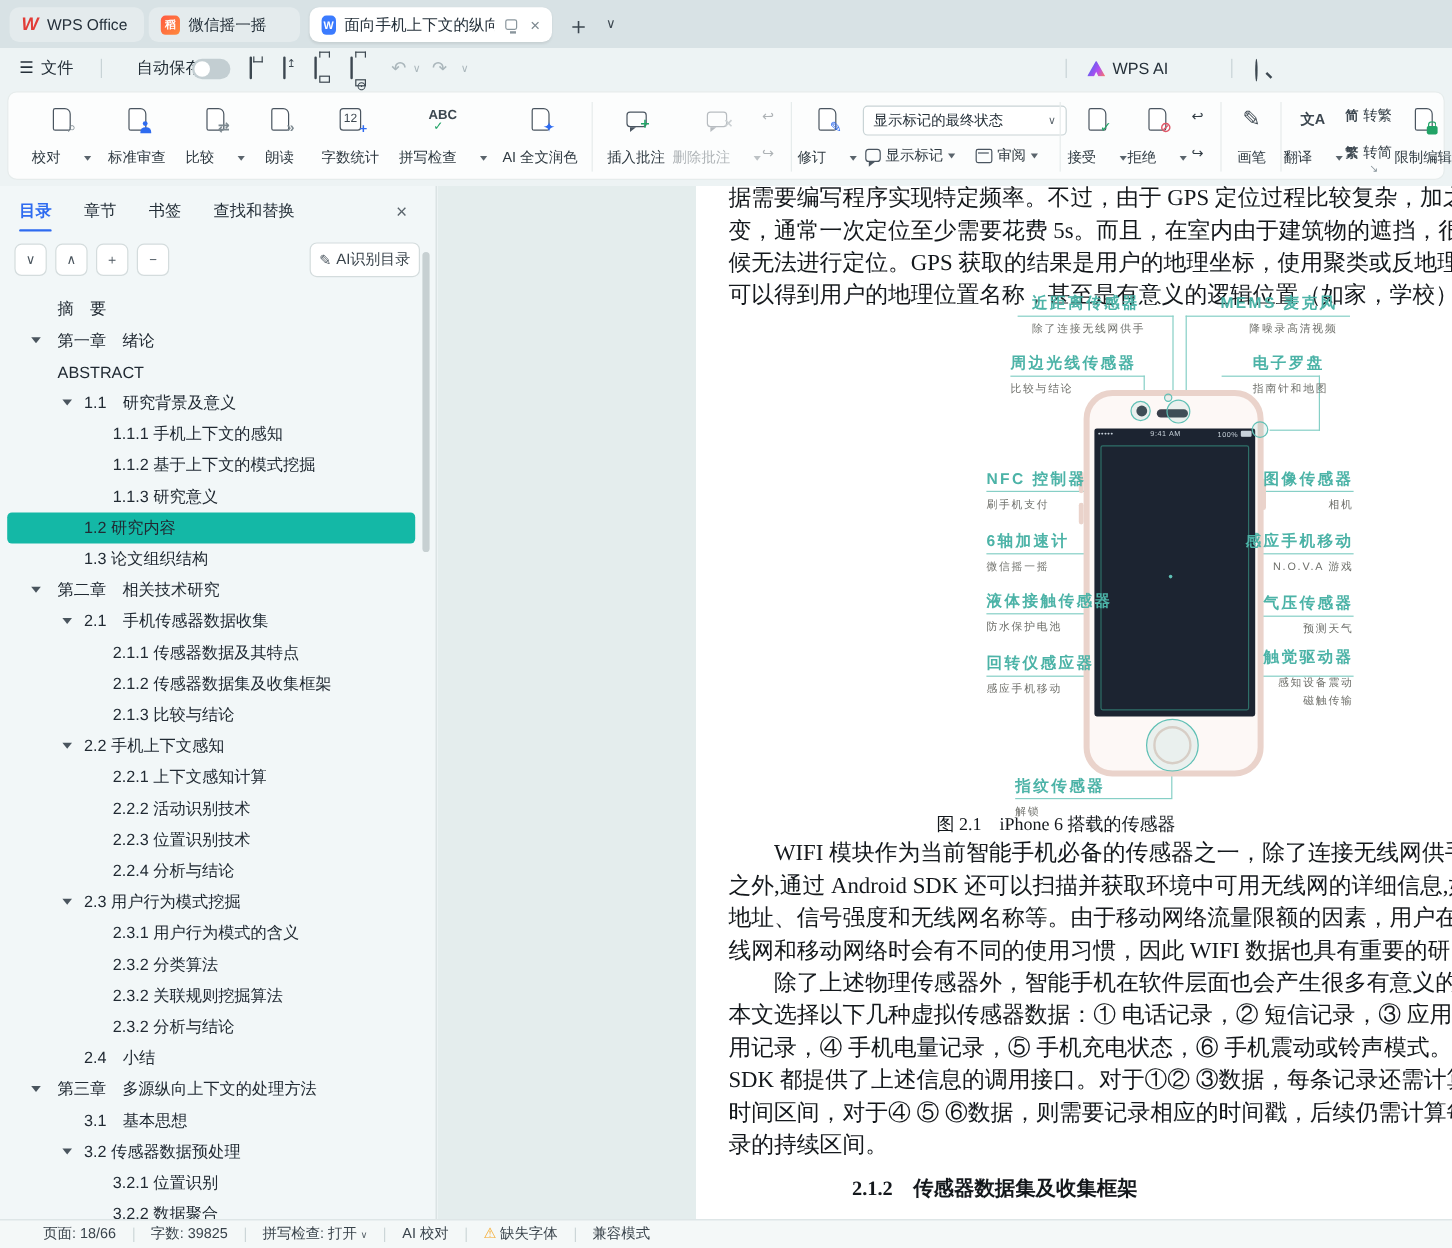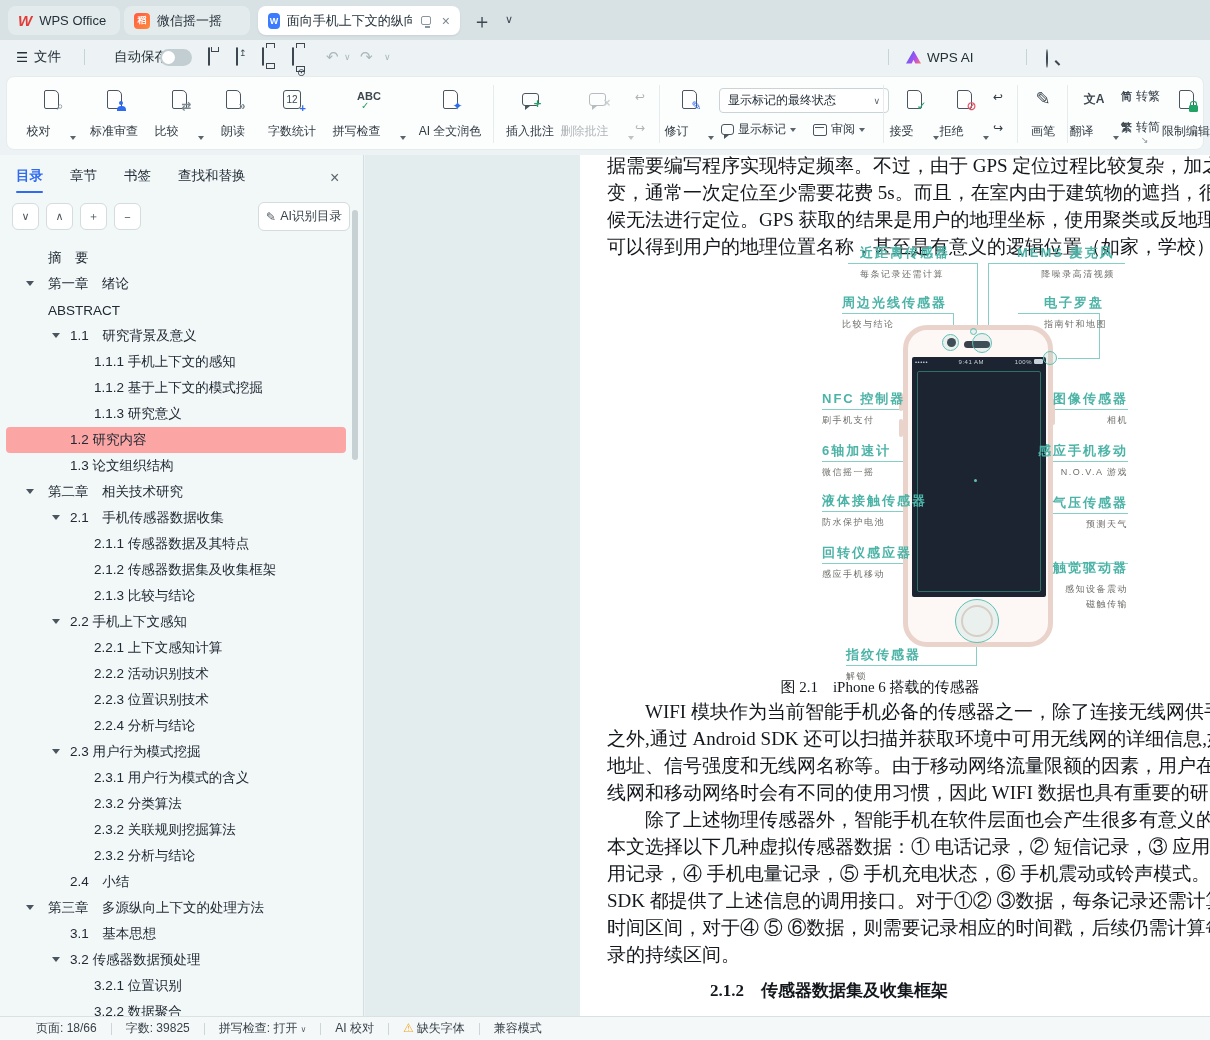--- a/index.html
+++ b/index.html
@@ -42,21 +42,21 @@
   .mtab.active { color:#2e6bf0; font-weight:bold; }
   .mtab.active::after { content:""; position:absolute; bottom:0; left:50%; transform:translateX(-50%); width:30px; height:2.5px; background:#2e6bf0; border-radius:2px; }
   .ailogo { width:15px; height:13px; background:linear-gradient(120deg,#2e6bf0,#b44df0 60%,#ff7a59); clip-path:polygon(50% 0,100% 100%,62% 100%,50% 72%,38% 100%,0 100%); }
   .mag { position:relative; width:11px; height:11px; border:1.6px solid #3c4750; border-radius:50%; }
   .mag::after { content:""; position:absolute; left:9px; top:10px; width:6px; height:1.6px; background:#3c4750; transform:rotate(45deg); transform-origin:0 0; }
 
   
   .ribbon { position:absolute; left:6px; top:76px; width:1198px; height:74px; background:#fcfdfd; border:1px solid #e6ecec; border-radius:8px; }
   .rdiv { position:absolute; top:8px; width:1px; height:58px; background:#e6ecec; }
   .rbtn { position:absolute; top:7px; height:60px; display:flex; flex-direction:column; align-items:center; justify-content:space-between; padding:2px 0 4px; }
-  .rlb { font-size:12px; color:#2f3a42; white-space:nowrap; display:flex; align-items:flex-end; gap:19px; }
+  .rlb { font-size:12px; color:#2f3a42; white-space:nowrap; display:flex; align-items:center; gap:19px; }
   .car { width:0; height:0; border-left:3.5px solid transparent; border-right:3.5px solid transparent; border-top:4px solid #5a646c; display:inline-block; }
   .rbtn.disabled, .rrow.disabled { opacity:.38; }
   .ric { height:26px; display:flex; align-items:center; justify-content:center; color:#3c4750; }
   .docico { position:relative; width:15px; height:19px; border:1.6px solid #4a5560; border-radius:2px 5px 2px 2px; background:#fff; }
   .badge { position:absolute; right:-6px; bottom:-4px; font-size:12px; line-height:1; font-weight:bold; }
   .green { color:#21a366; } .blue { color:#2e6bf0; } .red { color:#e05667; } .gray { color:#7d8990; }
   .person { position:absolute; right:-5px; bottom:-3px; width:9px; height:5px; border-radius:4px 4px 0 0; background:#2e6bf0; }
   .person::before { content:""; position:absolute; left:2.5px; top:-5px; width:4px; height:4px; border-radius:50%; background:#2e6bf0; }
   .cnt12 { width:18px; height:19px; border:1.6px solid #4a5560; border-radius:3px; font-size:10px; display:flex; align-items:center; justify-content:center; position:relative; }
   .cnt12::after { content:"+"; position:absolute; right:-6px; bottom:-6px; color:#2e6bf0; font-weight:bold; font-size:11px; }
@@ -82,21 +82,21 @@
   .stab { position:absolute; top:0; height:30px; display:flex; align-items:center; font-size:13.5px; color:#242f38; }
   .stab.active { color:#2e6bf0; font-weight:bold; }
   .stab.active::after { content:""; position:absolute; bottom:-2px; left:0; width:100%; height:2.5px; background:#2e6bf0; border-radius:2px; }
   .sclose { position:absolute; left:330px; top:8px; font-size:16px; color:#5a646c; }
   .sbtn { position:absolute; top:48px; width:27px; height:27px; background:#fff; border:1px solid #d4dcdd; border-radius:6px; display:flex; align-items:center; justify-content:center; font-size:11px; color:#4a555e; }
   .aibtn { position:absolute; left:258px; top:47px; width:92px; height:29px; background:#fff; border:1px solid #d4dcdd; border-radius:6px; display:flex; align-items:center; justify-content:center; gap:4px; font-size:12.5px; color:#39434b; }
   .aibtn .pen { font-size:12px; color:#4a555e; }
   .toc { position:absolute; left:0; top:90px; width:350px; height:771px; overflow:hidden; }
   .toc-row { position:relative; height:26px; display:flex; align-items:center; margin:0 4px 0 6px; border-radius:4px; font-size:13.5px; color:#212a33; white-space:nowrap; }
   .toc-row.lvl0 { padding-left:42px; } .toc-row.lvl1 { padding-left:64px; } .toc-row.lvl2 { padding-left:88px; }
-  .toc-row.selected { background:#fca5a5; }
+  .toc-row.selected { background:#14b8a6; }
   .tri { display:none; position:absolute; top:10px; width:0; height:0; border-left:4px solid transparent; border-right:4px solid transparent; border-top:5px solid #4a555e; }
   .toc-row.arrow .tri { display:block; }
   .toc-row.lvl0 .tri { left:20px; } .toc-row.lvl1 .tri { left:46px; }
   .sscroll { position:absolute; left:352px; top:55px; width:6px; height:250px; border-radius:3px; background:#c7d0d2; }
 
   
   .docarea { position:absolute; left:365px; top:0; width:845px; height:861px; background:#e4eded; overflow:hidden; }
   .page { position:absolute; left:215px; top:0; width:645px; height:861px; background:#ffffff; overflow:hidden; }
   .dline { position:relative; height:27px; line-height:27px; font-family:"Liberation Serif","DejaVu Serif",serif; font-size:19px; color:#14181c; white-space:nowrap; }
   .dline.indent { padding-left:38px; }
@@ -582,21 +582,21 @@
           <div class="home"></div>
 
           <div class="tealc" style="left:362px;top:179px;width:17px;height:17px"></div>
           <div class="tealc" style="left:390px;top:173px;width:7px;height:7px"></div>
           <div class="tealc" style="left:392px;top:178px;width:20px;height:20px"></div>
           <div class="tealc" style="left:463px;top:196px;width:14px;height:14px"></div>
           <div class="tealc" style="left:375px;top:444px;width:44px;height:44px"></div>
 
           <div class="flab" style="left:280px;top:89px">
             <div class="ft">近距离传感器</div>
-              <div class="fd">每条记录还需计算</div>
+              <div class="fd">除了连接无线网供手</div>
           </div>
           <div class="flab" style="left:437px;top:89px">
             <div class="ft">MEMS 麦克风</div>
               <div class="fd" style="text-align:right">降噪录高清视频</div>
           </div>
           <div class="flab" style="left:262px;top:139px">
             <div class="ft">周边光线传感器</div>
               <div class="fd">比较与结论</div>
           </div>
           <div class="flab" style="left:464px;top:139px">
@@ -624,21 +624,21 @@
               <div class="fd">相机</div>
           </div>
           <div class="flab right" style="right:97px;top:287px">
             <div class="ft">感应手机移动</div>
               <div class="fd">N.O.V.A 游戏</div>
           </div>
           <div class="flab right" style="right:97px;top:339px">
             <div class="ft">气压传感器</div>
               <div class="fd">预测天气</div>
           </div>
-          <div class="flab right" style="right:97px;top:404px">
+          <div class="flab right" style="right:97px;top:384px">
             <div class="ft">触觉驱动器</div>
             <div class="fd">感知设备震动</div>
             <div class="fd" style="margin-top:2px">磁触传输</div>
           </div>
           <div class="flab" style="left:266px;top:491px">
             <div class="ft">指纹传感器</div>
               <div class="fd">解锁</div>
           </div>
         </div>
 

